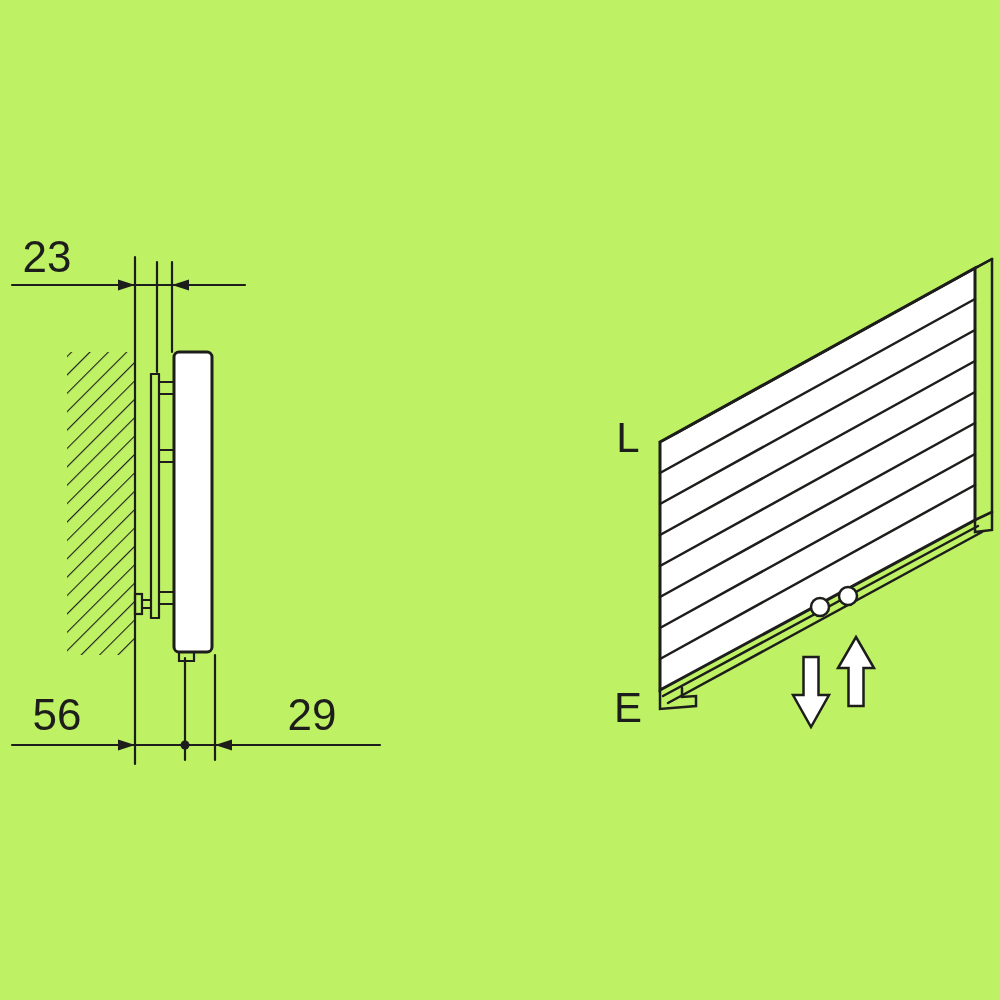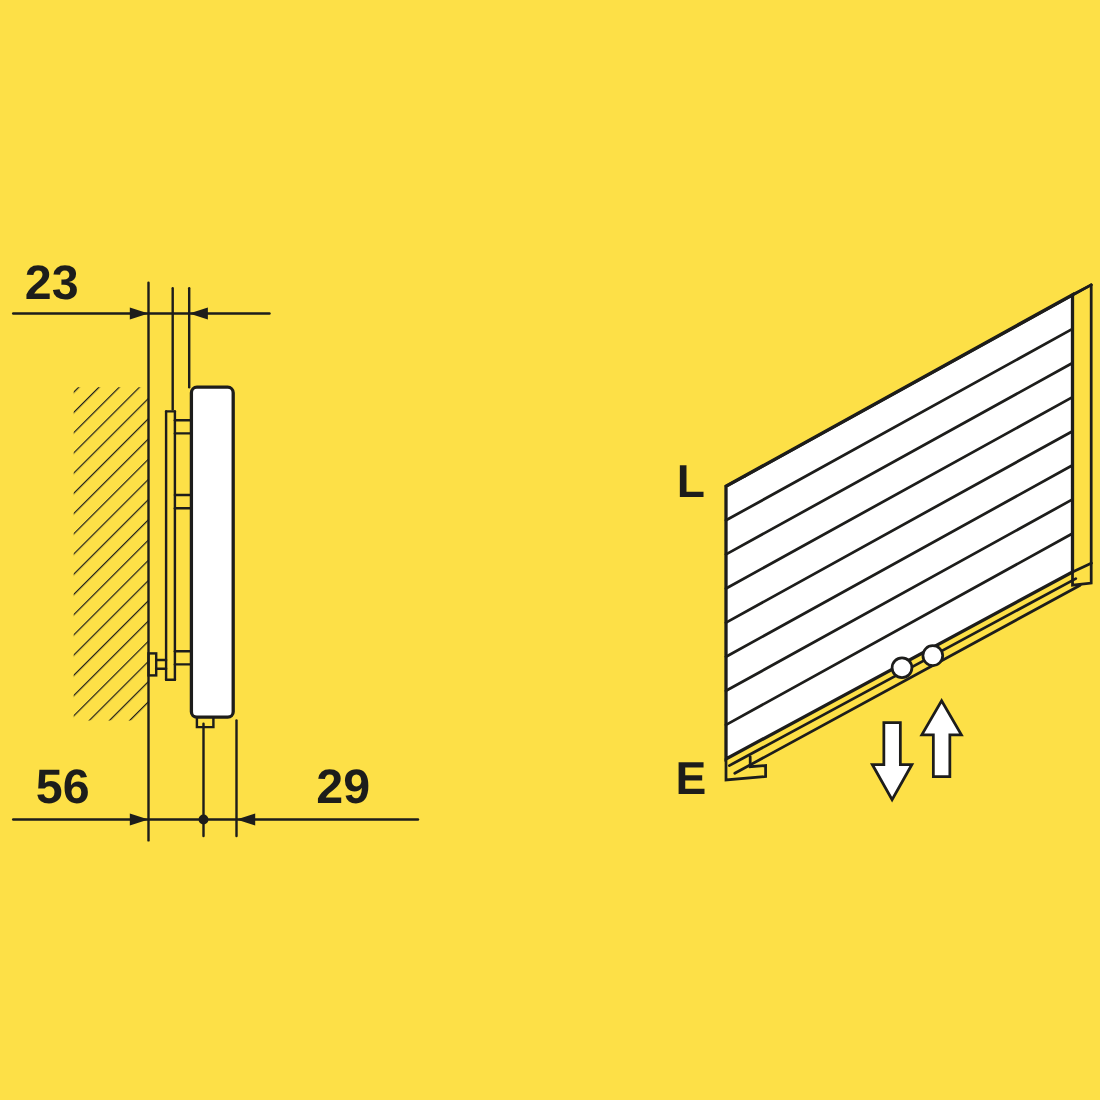--- a/index.html
+++ b/index.html
@@ -4,23 +4,22 @@
 <style>
   html, body {
     margin: 0;
     padding: 0;
     background: #ffffff;
   }
   .canvas {
     position: relative;
     width: 1000px;
     height: 1000px;
-    background: #fde047;
+    background: #bef264;
     overflow: hidden;
-    font-weight: bold;
   }
   svg text.dim {
     font-family: "Liberation Sans", sans-serif;
     font-size: 44px;
     fill: #1d1d1b;
     text-anchor: middle;
   }
   svg text.lbl {
     font-family: "Liberation Sans", sans-serif;
     font-size: 42px;

